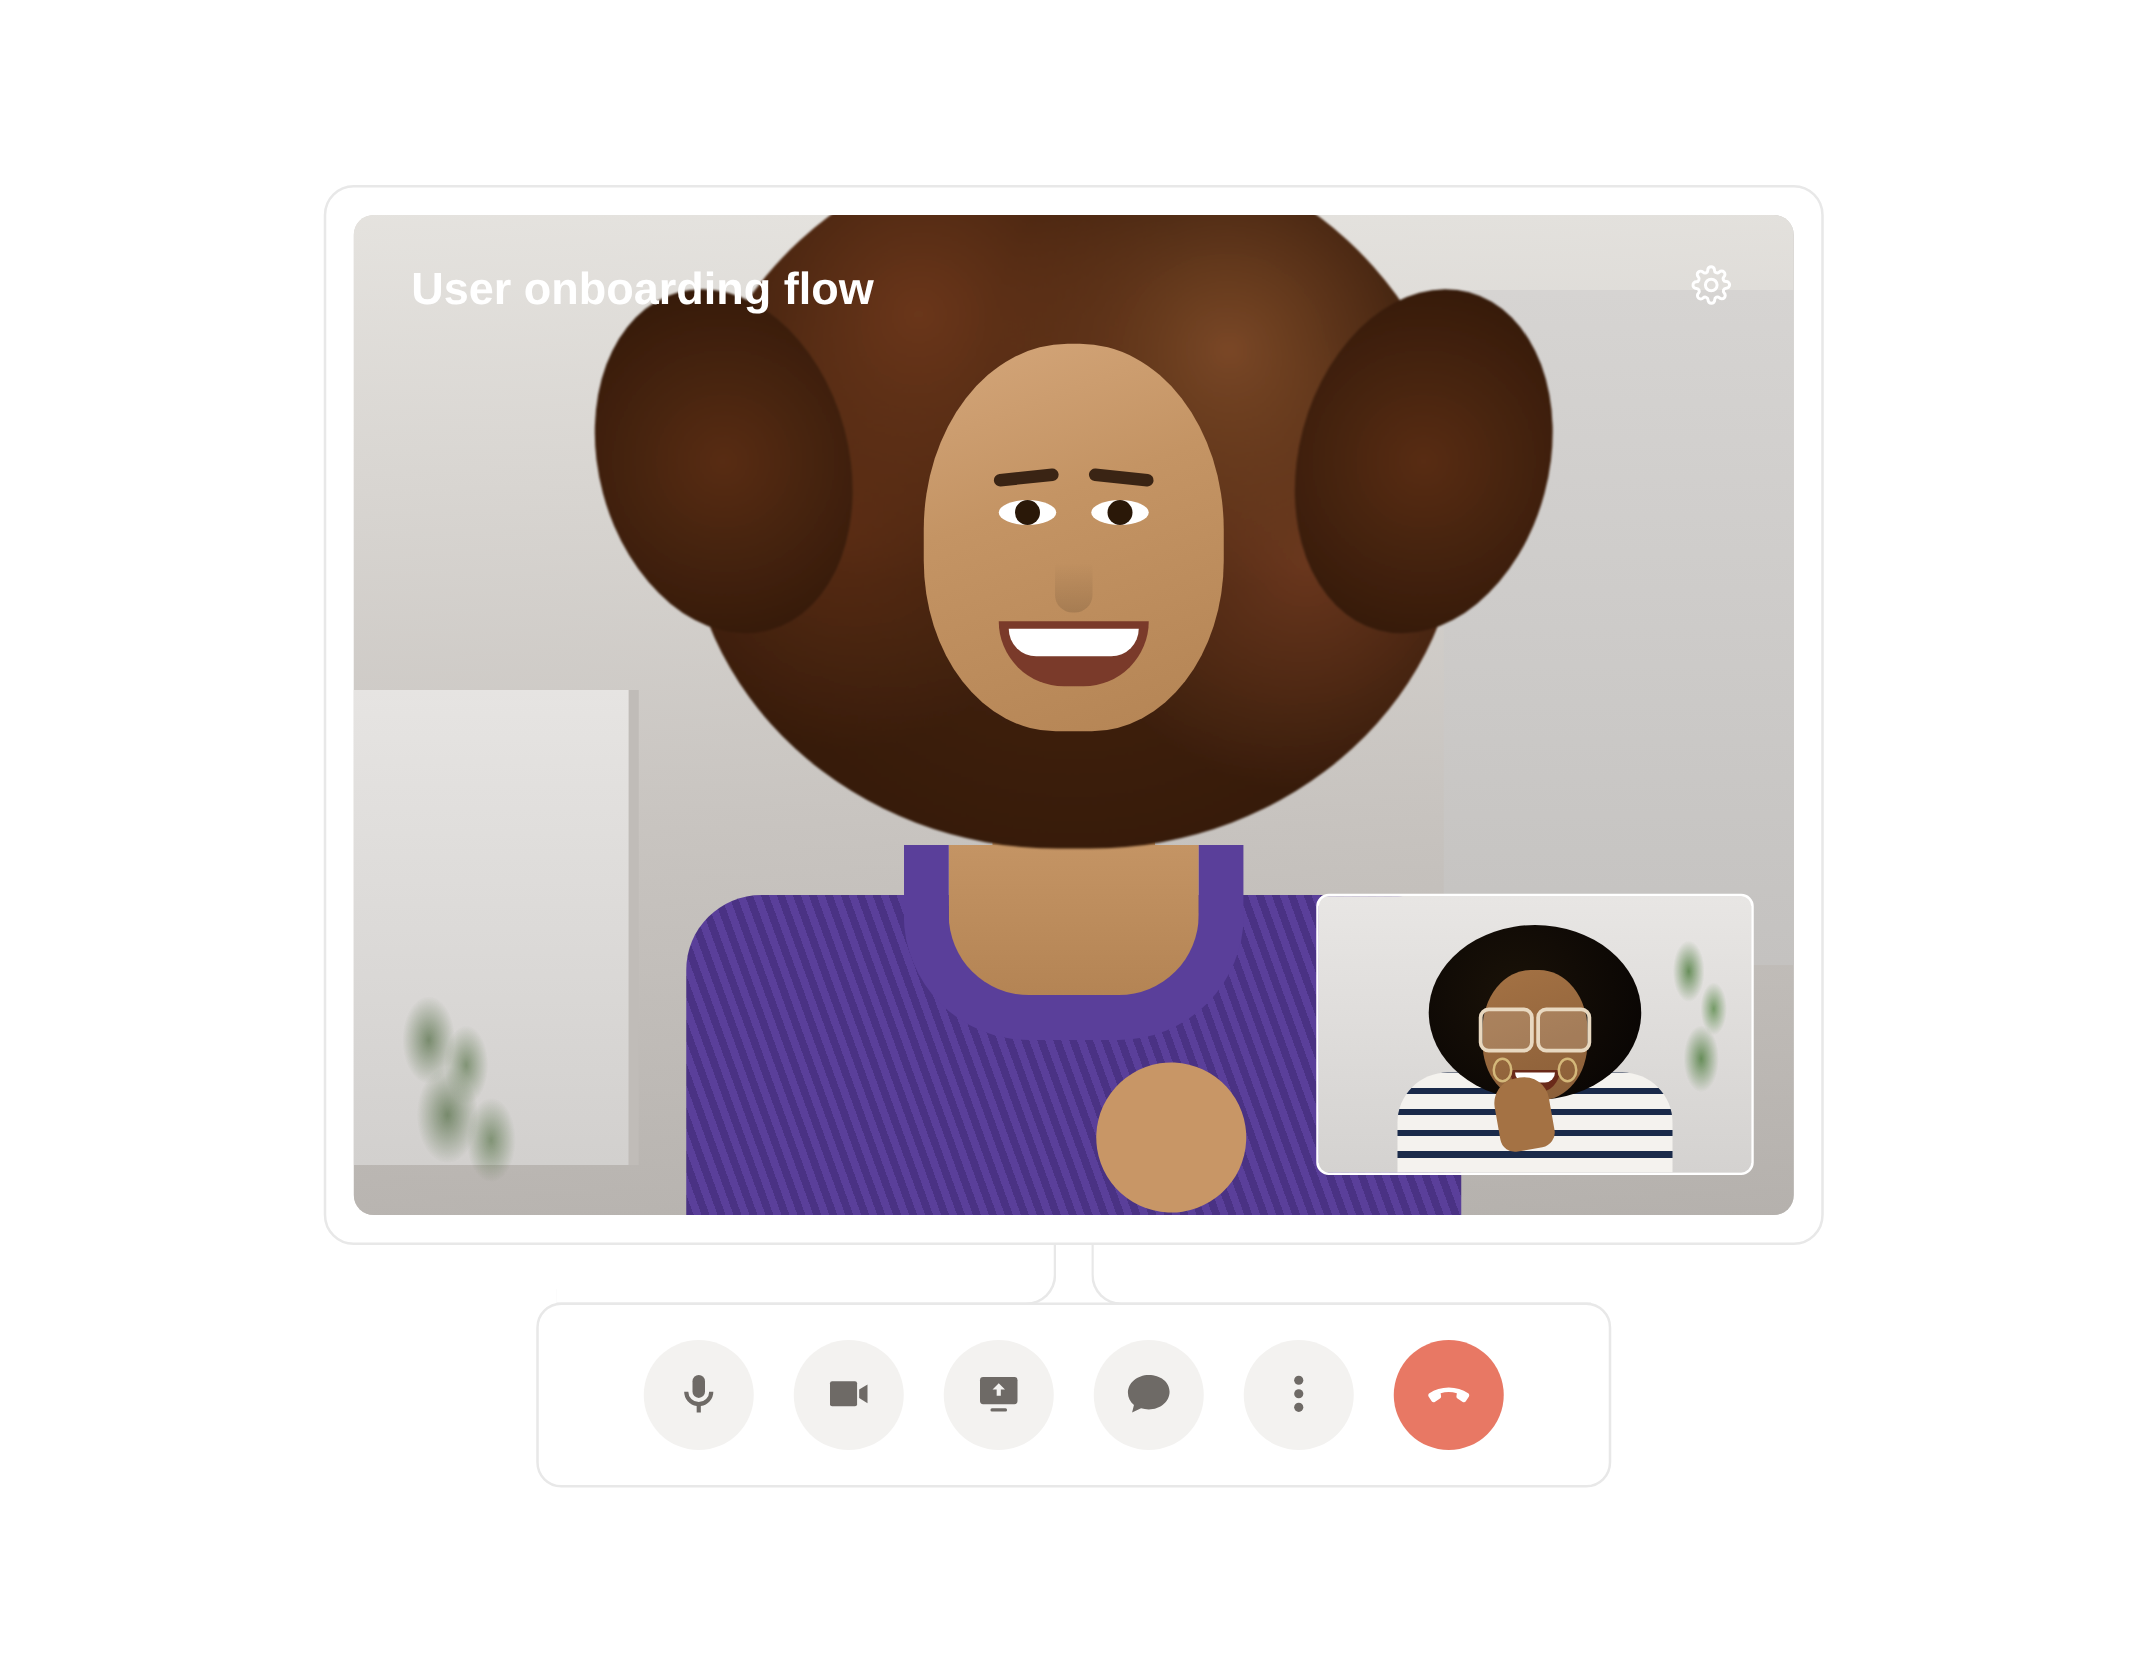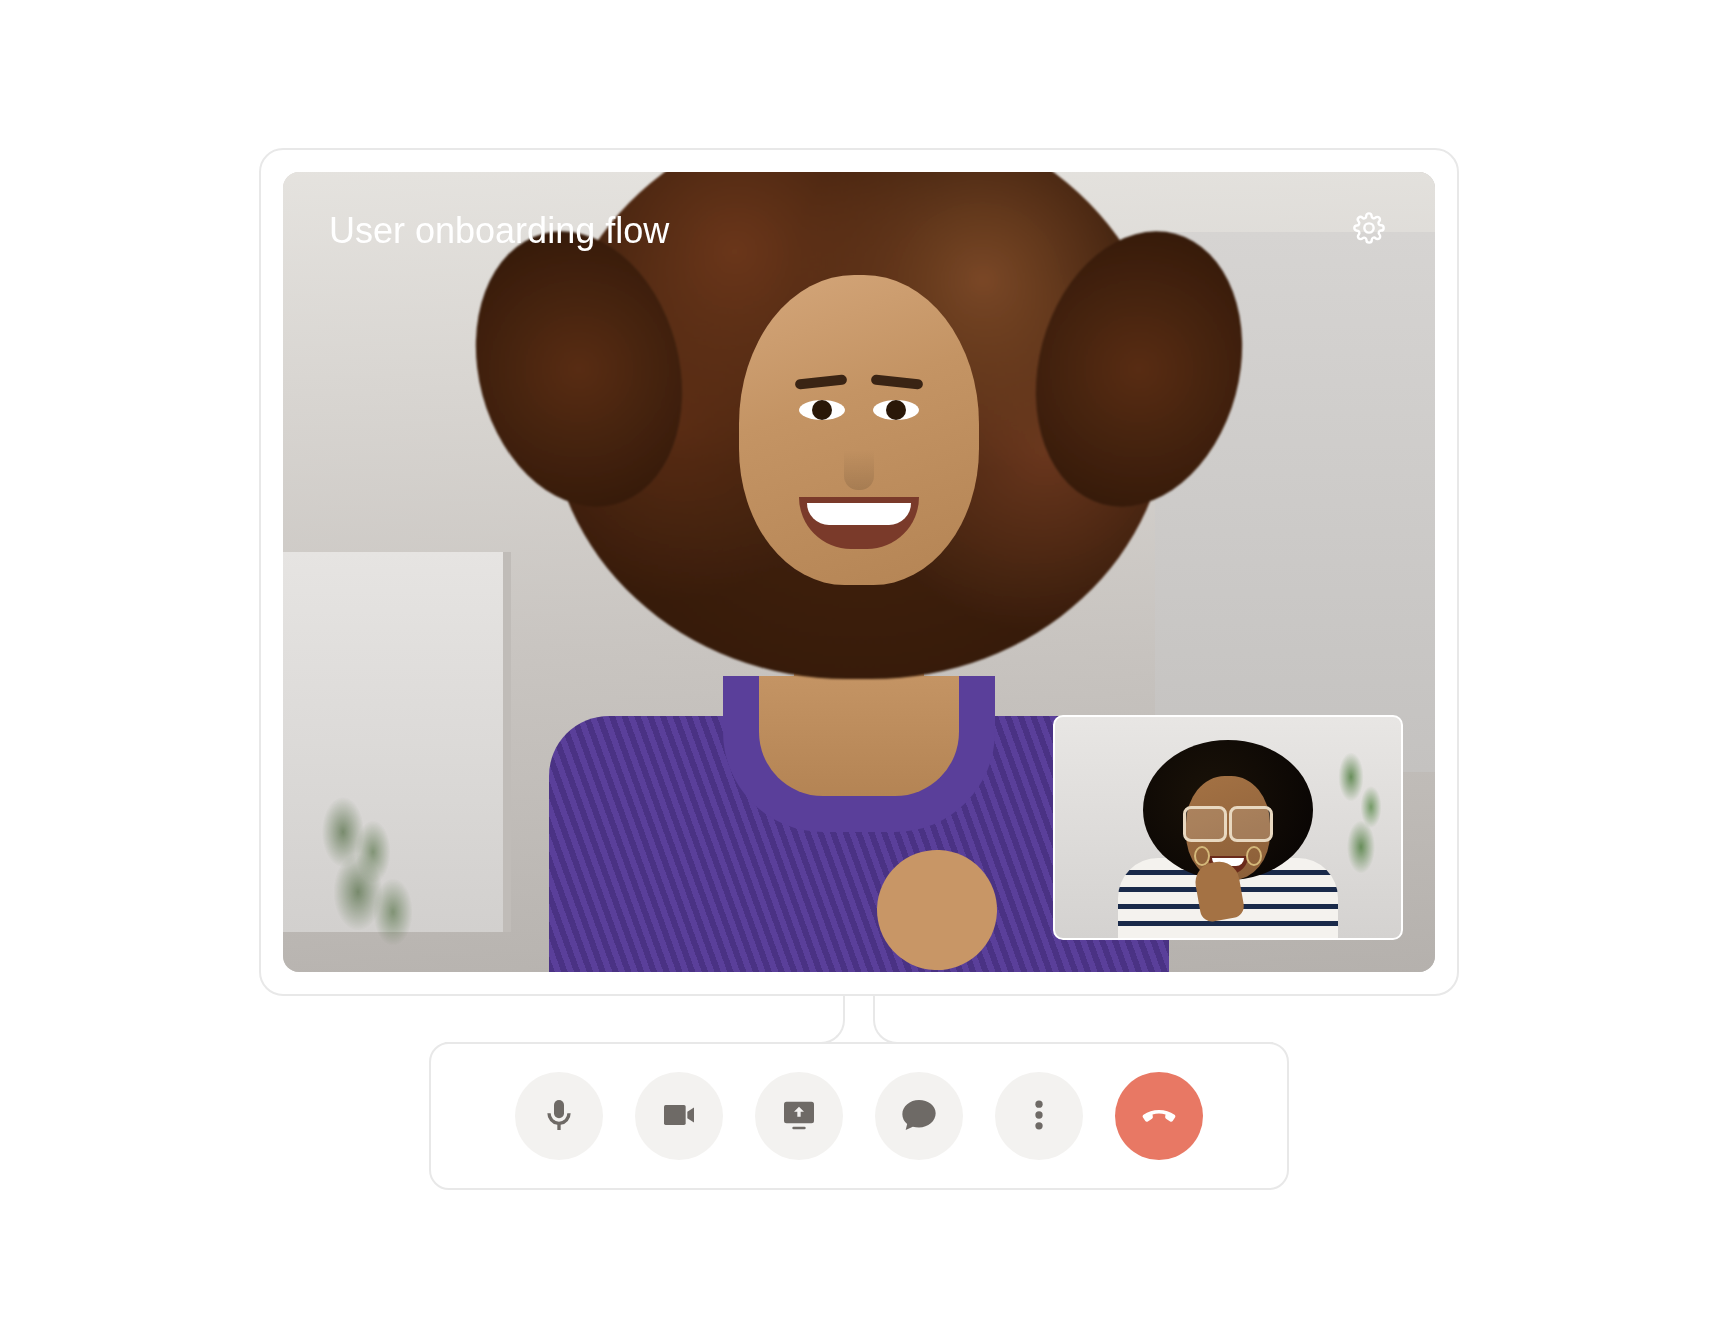--- a/index.html
+++ b/index.html
@@ -235,21 +235,21 @@
       border-radius: 50%;
       background: #c89666;
       transform: rotate(-20deg);
     }
     .call-title {
       position: absolute;
       top: 38px;
       left: 46px;
       color: #ffffff;
       font-size: 36px;
-      font-weight: 400;
+      font-weight: 700;
       z-index: 10;
     }
     .settings-btn {
       position: absolute;
       top: 36px;
       right: 44px;
       width: 44px;
       height: 44px;
       display: flex;
       align-items: center;

